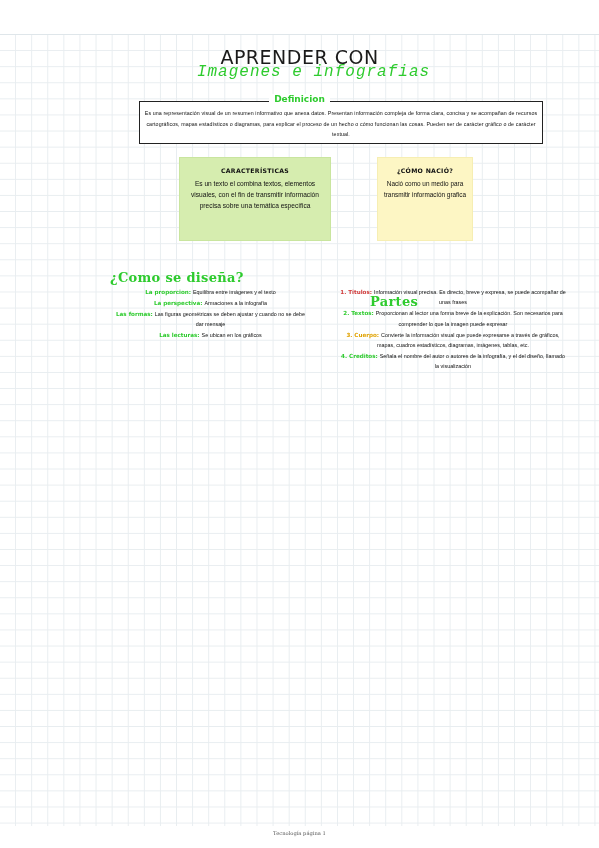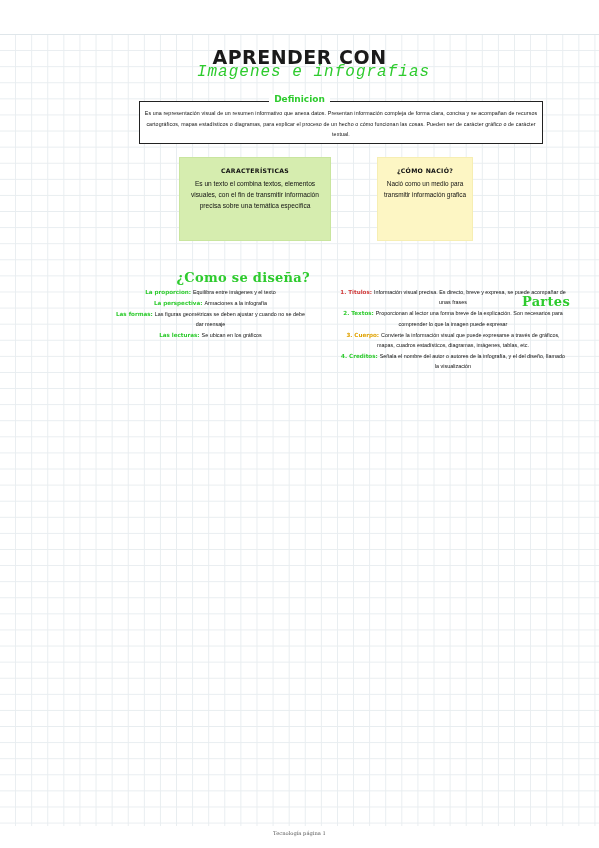--- a/index.html
+++ b/index.html
@@ -51,21 +51,21 @@
     height: 848px;
   }
 
   
   .title-main {
     position: absolute;
     left: 0; right: 0;
     top: 46px;
     text-align: center;
     font-family: "DejaVu Sans", sans-serif;
-    font-weight: bold;
+    font-weight: normal;
     font-size: 19px;
     letter-spacing: 0.5px;
     color: #1a1a1a;
   }
   .title-sub {
     position: absolute;
     left: 0; right: 0;
     top: 63px;
     text-align: center;
     font-family: Liberation Mono, monospace;
@@ -154,21 +154,21 @@
   }
   #card-nacio .card-body { font-size: 6.4px; line-height: 11px; }
 
   
   .section-heading {
     position: absolute;
     font-family: "DejaVu Serif", serif;
     font-weight: bold;
     font-size: 13px;
     color: #2ecb2e;
-    text-align: right;
+    text-align: left;
     letter-spacing: 0.3px;
   }
   #heading-diseña { left: 110px; top: 270px; width: 200px; }
   #heading-partes { left: 370px; top: 270px; width: 200px; margin-top: 24px; }
 
   
   .list-block {
     position: absolute;
   }
   #list-diseña { left: 113px; top: 287px; width: 195px; }

